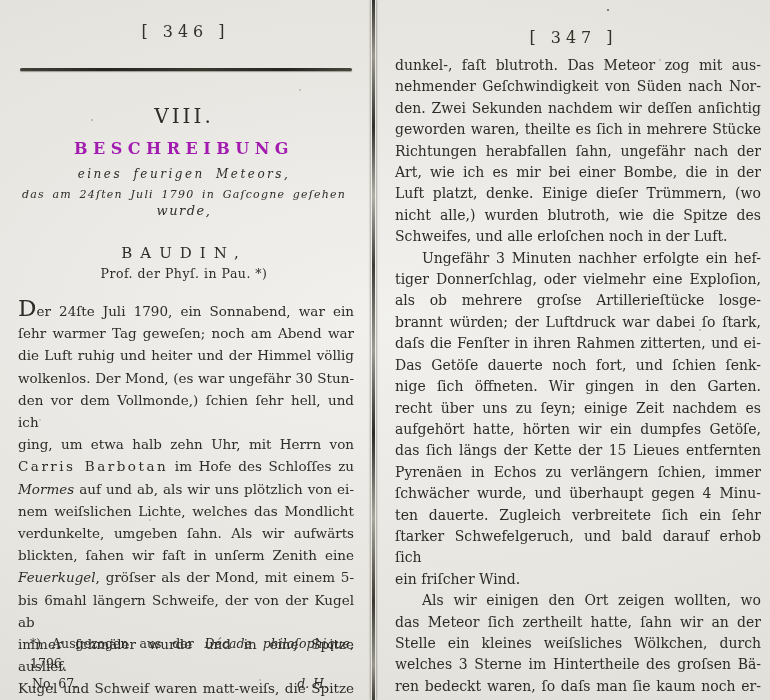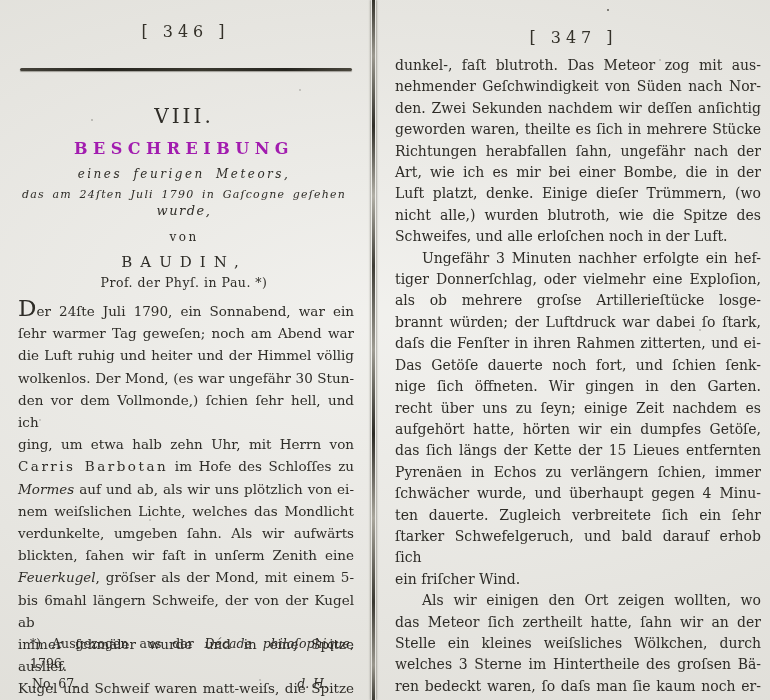--- a/index.html
+++ b/index.html
@@ -49,21 +49,21 @@
                border-radius:2px; box-shadow:0 1px 1px rgba(50,48,40,.4); }
 
   .title-block { position:absolute; top:104px; left:8px; width:352px; text-align:center; }
   .tline { display:flex; justify-content:center; white-space:nowrap;text-align:center; }
   .numeral { font-size:20px; letter-spacing:3px; }
   .heading { margin-top:11px; font-size:16px; letter-spacing:5.5px; font-weight:bold; color:#a21caf; }
   .sub1 { margin-top:9px;  font-style:italic; font-size:12px; letter-spacing:2.5px; word-spacing:5px; }
   .sub2 { margin-top:7px;  font-style:italic; font-size:11px;   letter-spacing:1.2px; word-spacing:3px; }
   .sub3 { margin-top:2px;  font-style:italic; font-size:13px;   letter-spacing:1.5px; }
   .von  { margin-top:12px; font-size:12px; letter-spacing:2.5px; }
-  .author { margin-top:9px; font-size:15px; letter-spacing:8px; }
+  .author { margin-top:26px; font-size:15px; letter-spacing:8px; }
   .affil  { margin-top:4px; font-size:12.5px; letter-spacing:.5px; }
 
   .body-text { position:absolute; }
   .page-left  .body-text { top:300px; left:18px; width:336px; font-size:13.5px; line-height:22.2px; }
   .page-right .body-text { top:55px;  left:18px; width:366px; font-size:14px;   line-height:21.4px; }
   .line { text-align:justify; text-align-last:justify; white-space:normal; }
   .line.nj, .line[data-end] { text-align-last:left; }
   .indent { text-indent:27px; }
   .nj { text-align-last:left !important; }
   .italic { font-style:italic; }
@@ -91,23 +91,20 @@
         <span class="heading">BESCHREIBUNG</span>
       </div>
     <div class="tline">
         <span class="sub1">eines feurigen Meteors,</span>
       </div>
     <div class="tline">
         <span class="sub2">das am 24ſten Juli 1790 in Gaſcogne geſehen</span>
       </div>
     <div class="tline">
         <span class="sub3">wurde,</span>
-      </div>
-    <div class="tline">
-        <span class="von">von</span>
       </div>
     <div class="tline">
         <span class="author">BAUDIN,</span>
       </div>
     <div class="tline">
         <span class="affil">Prof. der Phyſ. in Pau. *)</span>
       </div>
   </div>
 
   <div class="body-text">

